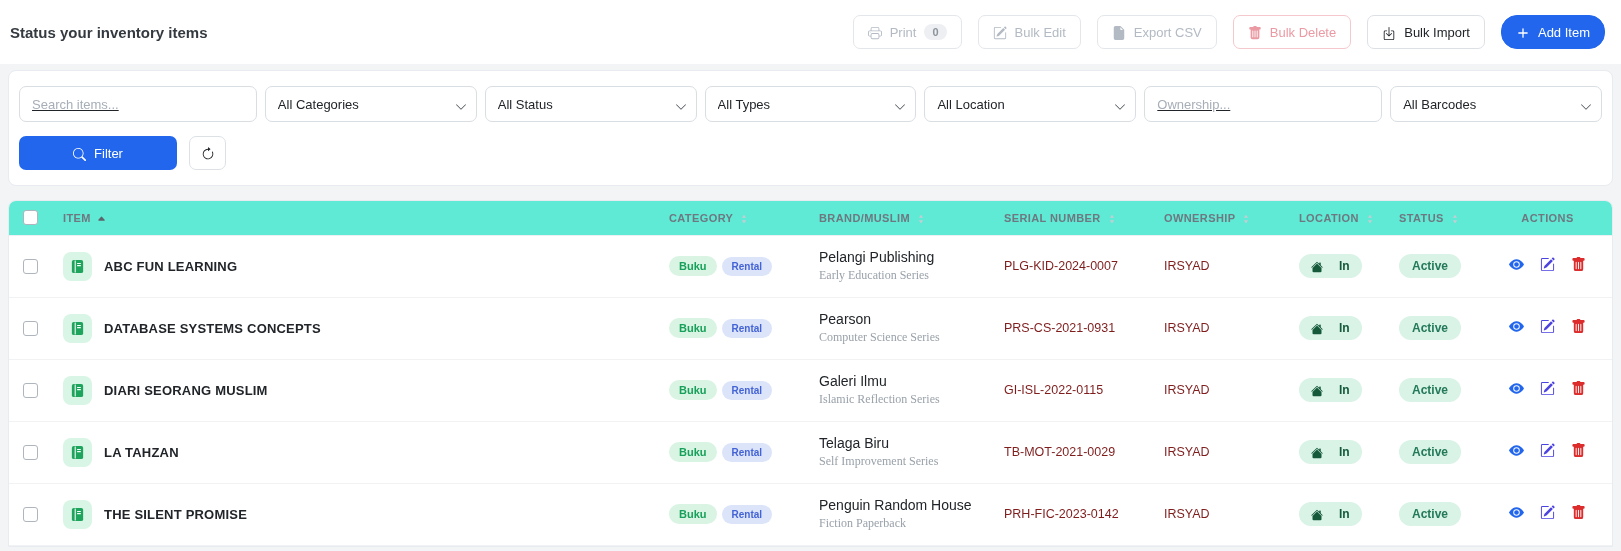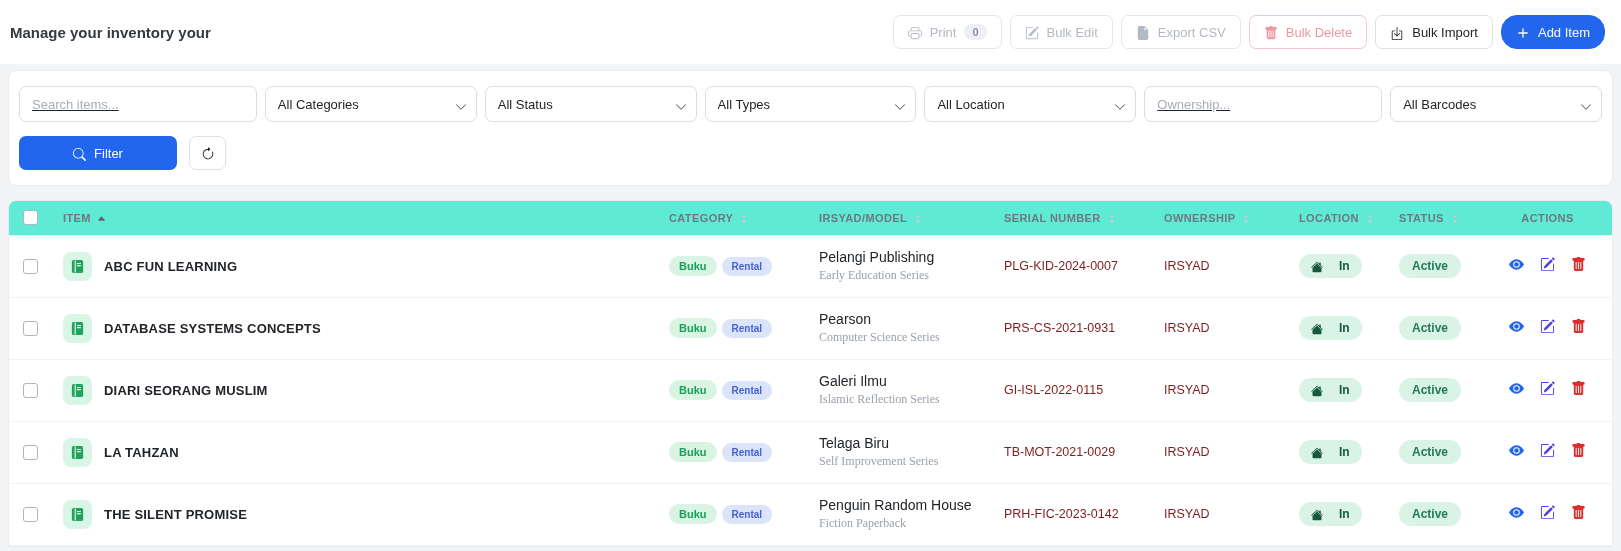--- a/index.html
+++ b/index.html
@@ -11,21 +11,21 @@
   }
   svg.ic { display:inline-block; vertical-align:middle; fill: currentColor; }
 
   
   .topbar {
     height: 64px; background: #ffffff;
     display:flex; align-items:center; justify-content:space-between;
     padding: 0 16px 0 10px;
   }
   .page-title { font-size: 15px; font-weight: 700; color: #343a40; }
-  .toolbar { display:flex; gap: 8px; }
+  .toolbar { display:flex; gap: 16px; }
   .btn {
     display:inline-flex; align-items:center; gap:8px;
     height: 34px; padding: 0 14px; border-radius: 7px;
     background:#fff; border:1px solid #e3e7eb; font-size: 13px; font-weight:500;
     font-family: inherit; cursor: pointer; white-space: nowrap;
   }
   .btn-muted { color:#b3bac3; }
   .btn-danger-soft { color: var(--danger-muted); border-color: var(--danger-border); }
   .btn-dark { color:#212529; border-color:#dde1e6; }
   .btn-primary {
@@ -172,21 +172,21 @@
         <path d="m7.247 4.86-4.796 5.481c-.566.647-.106 1.659.753 1.659h9.592a1 1 0 0 0 .753-1.659l-4.796-5.48a1 1 0 0 0-1.506 0z"></path>
       </symbol>
     <symbol id="i-sort" viewBox="0 0 16 16">
         <path d="M8 1 11.4 6H4.6L8 1z"></path>
         <path d="M8 15 4.6 10h6.8L8 15z"></path>
       </symbol>
   </defs>
 </svg>
 
 <div class="topbar">
-  <div class="page-title">Manage your inventory your</div>
+  <div class="page-title">Status your inventory items</div>
   <div class="toolbar">
     <button class="btn btn-muted">
       <span><svg class="ic" width="14" height="14">
             <use href="#i-printer"></use>
           </svg></span>
       <span>Print</span>
       <span class="count-badge">0</span>
     </button>
     <button class="btn btn-muted">
       <span><svg class="ic" width="14" height="14">
@@ -300,21 +300,21 @@
         <th>
             <span class="th-inner">
               <span>CATEGORY</span>
               <span class="sort-ic"><svg class="ic" width="10" height="10">
                   <use href="#i-sort"></use>
                 </svg></span>
             </span>
           </th>
         <th>
             <span class="th-inner">
-              <span>IRSYAD/MODEL</span>
+              <span>BRAND/MUSLIM</span>
               <span class="sort-ic"><svg class="ic" width="10" height="10">
                   <use href="#i-sort"></use>
                 </svg></span>
             </span>
           </th>
         <th>
             <span class="th-inner">
               <span>SERIAL NUMBER</span>
               <span class="sort-ic"><svg class="ic" width="10" height="10">
                   <use href="#i-sort"></use>

